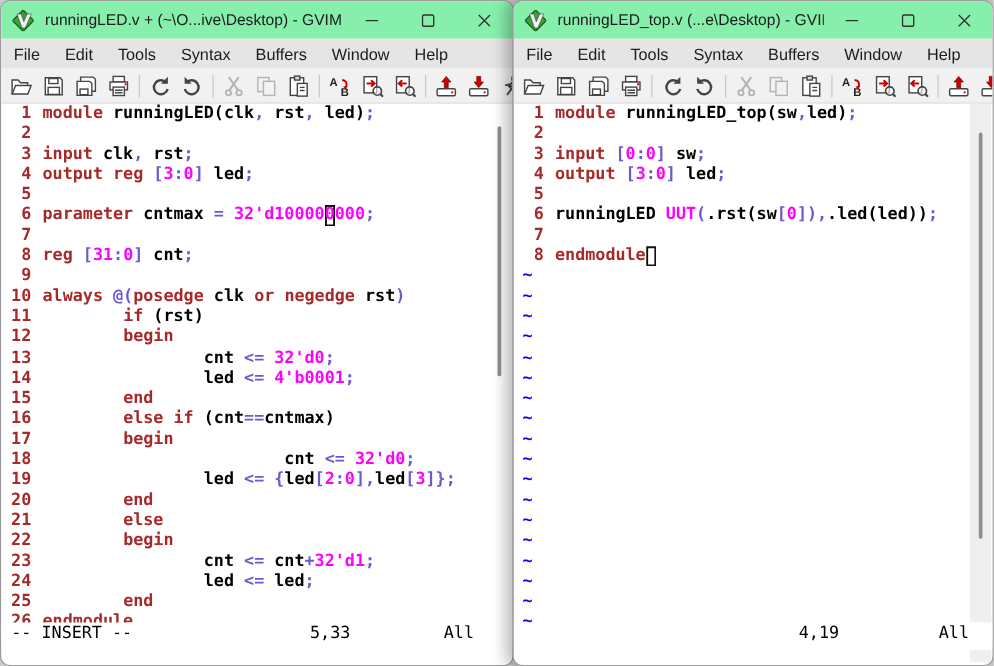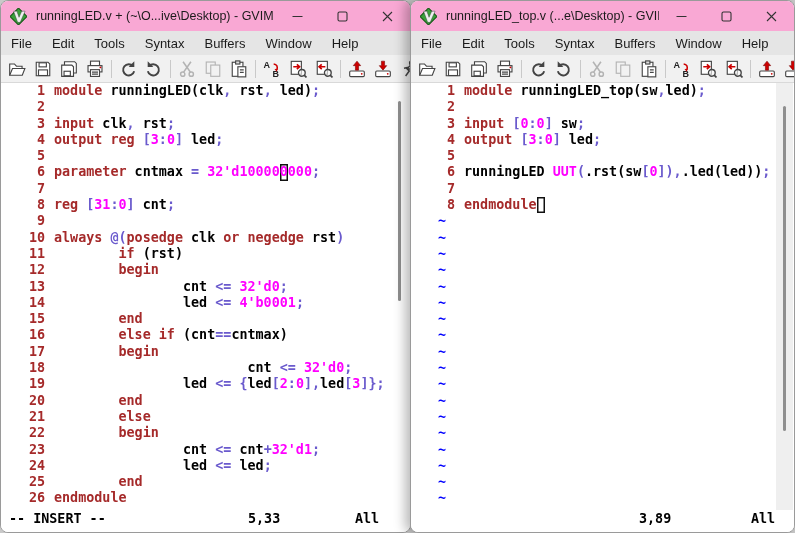--- a/index.html
+++ b/index.html
@@ -3,54 +3,54 @@
 <meta charset="utf-8">
 <style>
   html,body{margin:0;padding:0;}
   body{width:795px;height:533px;position:relative;overflow:hidden;background:#c9c9c9;
        font-family:"Liberation Sans",sans-serif;}
   .win{position:absolute;top:0;height:533px;background:#ffffff;border-radius:8px;
        border:1px solid #9a9a9a;box-sizing:border-box;overflow:hidden;}
   .win-left{left:0;width:411px;}
   .win-right{left:410px;width:385px;box-shadow:-5px 0 12px rgba(0,0,0,.28);}
   
-  .titlebar{height:30px;display:flex;align-items:center;background:#f9a8d4;}
+  .titlebar{height:30px;display:flex;align-items:center;background:#86efac;}
   .title-icon{width:17px;height:17px;margin-left:9px;flex:0 0 auto;}
   .title-text{margin-left:9px;font-size:12.5px;color:#1b1b1b;white-space:nowrap;
               overflow:hidden;flex:1;}
   .controls{display:flex;height:100%;flex:0 0 auto;}
   .ctrl{width:45px;height:100%;display:flex;align-items:center;justify-content:center;}
   .ctrl svg{width:11px;height:11px;}
   
   .menubar{height:24px;display:flex;align-items:center;background:#e5e5e5;
            font-size:13px;color:#1b1b1b;}
   .menu-item{padding:0 10px;}
   
   .toolbar{height:27px;display:flex;align-items:center;background:#f1f1f1;
            border-bottom:1px solid #d9d9d9;padding-left:3px;overflow:hidden;}
   .tb{width:26px;height:24px;display:flex;align-items:center;justify-content:center;flex:0 0 auto;}
   .tb svg{width:18px;height:18px;}
   .tb-sep{width:1px;height:18px;background:#c9c9c9;margin:0 3px;flex:0 0 auto;}
   
   .textarea{position:absolute;left:0;right:0;top:82px;bottom:22px;background:#fff;
             overflow:hidden;font-family:"DejaVu Sans Mono",monospace;font-weight:bold;
             font-size:13.4px;line-height:16.3px;white-space:pre;cursor:text;}
-  .row{height:16.3px;padding-left:20px;}
+  .row{height:16.3px;}
   .lnum{display:inline-block;width:18px;text-align:right;color:var(--c-line_number);
         margin-left:6px;margin-right:9px;}
   .tok-k{color:var(--c-keyword);}
   .tok-n{color:var(--c-number);}
   .tok-s{color:var(--c-special);}
   .tok-t{color:var(--c-text);}
   .tok-c{box-shadow:inset 0 0 0 1.5px #111;display:inline-block;vertical-align:top;}
   .tok-c.hollow{color:transparent;}
   .tok-w{color:var(--c-tilde);padding-left:7px;}
   
-  .statusbar{position:absolute;left:0;right:0;bottom:0;height:22px;background:#fff;
-             font-family:"DejaVu Sans Mono",monospace;font-weight:bold;font-size:13.4px;
+  .statusbar{position:absolute;left:0;right:0;bottom:12px;height:22px;background:#fff;
+             font-family:"DejaVu Sans Mono",monospace;font-weight:normal;font-size:13.4px;
              color:#000;}
   .status-mode{position:absolute;left:8px;top:1px;}
   .status-ruler{position:absolute;top:1px;}
   .status-scroll{position:absolute;top:1px;}
   .win-left .status-ruler{left:247px;} .win-left .status-scroll{left:354px;}
   .win-right .status-ruler{left:228px;} .win-right .status-scroll{left:340px;}
   
   .sb-track{position:absolute;top:82px;bottom:2px;right:1px;width:17px;background:#efefef;}
   .sb-thumb{position:absolute;width:3px;background:#8f8f8f;border-radius:2px;}
   .win-left .sb-thumb{right:9px;top:100px;height:200px;}
@@ -366,16 +366,16 @@
           <circle cx="12.2" cy="12.3" r=".8" fill="#cc0000"></circle>
           <path d="M8 9 L4.7 5 H6.6 V1 H9.4 V5 H11.3 Z" fill="#cc0000" stroke="#7a0000" stroke-width=".5"></path>
         </svg>
       </span>
     </div>
   <div class="textarea"><div class="row"><span class="lnum">1</span><span class="tok-k">module</span><span class="tok-t"> runningLED_top(sw</span><span class="tok-s">,</span><span class="tok-t">led)</span><span class="tok-s">;</span></div><div class="row"><span class="lnum">2</span></div><div class="row"><span class="lnum">3</span><span class="tok-k">input</span><span class="tok-t"> </span><span class="tok-s">[</span><span class="tok-n">0</span><span class="tok-s">:</span><span class="tok-n">0</span><span class="tok-s">]</span><span class="tok-t"> sw</span><span class="tok-s">;</span></div><div class="row"><span class="lnum">4</span><span class="tok-k">output</span><span class="tok-t"> </span><span class="tok-s">[</span><span class="tok-n">3</span><span class="tok-s">:</span><span class="tok-n">0</span><span class="tok-s">]</span><span class="tok-t"> led</span><span class="tok-s">;</span></div><div class="row"><span class="lnum">5</span></div><div class="row"><span class="lnum">6</span><span class="tok-t">runningLED </span><span class="tok-n">UUT</span><span class="tok-s">(</span><span class="tok-t">.rst(sw</span><span class="tok-s">[</span><span class="tok-n">0</span><span class="tok-s">]),</span><span class="tok-t">.led(led))</span><span class="tok-s">;</span></div><div class="row"><span class="lnum">7</span></div><div class="row"><span class="lnum">8</span><span class="tok-k">endmodule</span><span class="tok-n tok-c hollow"> </span></div><div class="row"><span class="tok-w">~</span></div><div class="row"><span class="tok-w">~</span></div><div class="row"><span class="tok-w">~</span></div><div class="row"><span class="tok-w">~</span></div><div class="row"><span class="tok-w">~</span></div><div class="row"><span class="tok-w">~</span></div><div class="row"><span class="tok-w">~</span></div><div class="row"><span class="tok-w">~</span></div><div class="row"><span class="tok-w">~</span></div><div class="row"><span class="tok-w">~</span></div><div class="row"><span class="tok-w">~</span></div><div class="row"><span class="tok-w">~</span></div><div class="row"><span class="tok-w">~</span></div><div class="row"><span class="tok-w">~</span></div><div class="row"><span class="tok-w">~</span></div><div class="row"><span class="tok-w">~</span></div><div class="row"><span class="tok-w">~</span></div><div class="row"><span class="tok-w">~</span></div><div class="row"><span class="tok-w">~</span></div></div>
   <div class="sb-track"></div>
   <div class="sb-thumb"></div>
   <div class="statusbar">
     <span class="status-mode"></span>
-    <span class="status-ruler">3,89</span>
+    <span class="status-ruler">4,19</span>
     <span class="status-scroll">All</span>
   </div>
 </div>
 
 </body></html>

